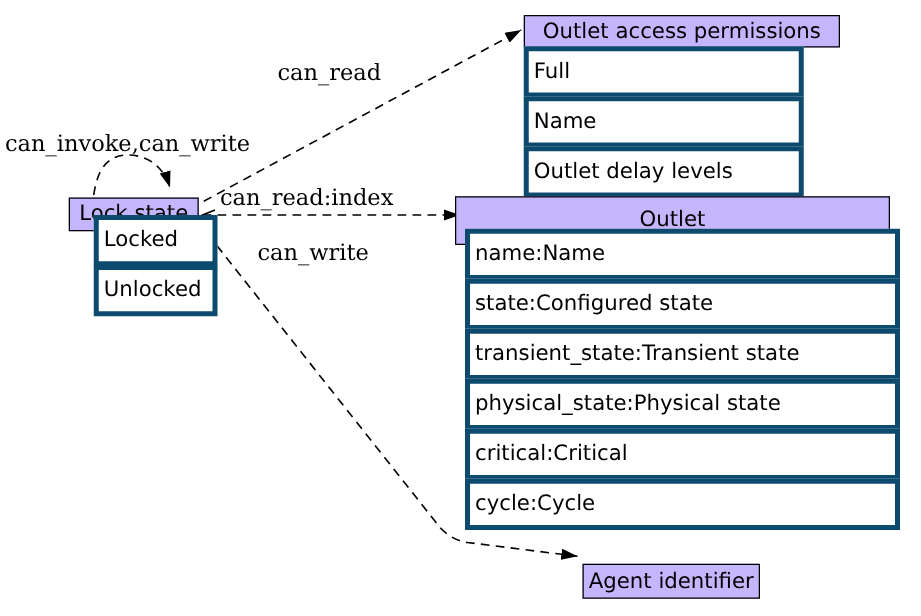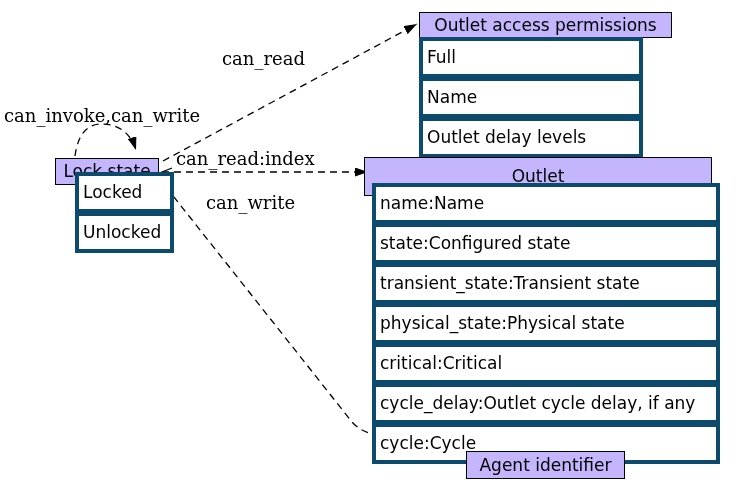--- a/index.html
+++ b/index.html
@@ -67,21 +67,21 @@
   
   #perm-title  { left: 419px; top: 12px;  width: 253px; height: 26px; }
   #perm-rows   { left: 419px; top: 37px;  width: 224px; }
   #perm-rows .nrow { width: 224px; }
   #lock-title  { left: 55px;  top: 158px; width: 104px; height: 27px; }
   #lock-rows   { left: 55px;  top: 172px; width: 99px; margin-left: 20px; }
   #lock-rows .nrow { width: 99px; }
   #outlet-title{ left: 364px; top: 157px; width: 348px; height: 39px; }
   #outlet-rows { left: 372px; top: 183px; width: 348px; }
   #outlet-rows .nrow { width: 348px; }
-  #agent-title { left: 466px; top: 451px; width: 159px; height: 28px; }
+  #agent-title { left: 466px; top: 451px; width: 142px; height: 28px; }
   #lbl-self  { left: 4px;   top: 107px; }
   #lbl-read  { left: 222px; top: 50px;  }
   #lbl-index { left: 176px; top: 150px; }
   #lbl-write { left: 206px; top: 194px; }
 </style>
 </head>
 <body>
 
 <div id="canvas">
 
@@ -118,19 +118,18 @@
     <div class="nrow">Unlocked</div>
   </div>
 
   <div class="ntitle" id="outlet-title">Outlet</div>
   <div class="nrows" id="outlet-rows">
     <div class="nrow">name:Name</div>
     <div class="nrow">state:Configured state</div>
     <div class="nrow">transient_state:Transient state</div>
     <div class="nrow">physical_state:Physical state</div>
     <div class="nrow">critical:Critical</div>
-    <div class="nrow">cycle_delay:Outlet cycle delay, if any</div>
     <div class="nrow">cycle:Cycle</div>
   </div>
 
   <div class="ntitle" id="agent-title">Agent identifier</div>
 
 </div>
 
 </body></html>

